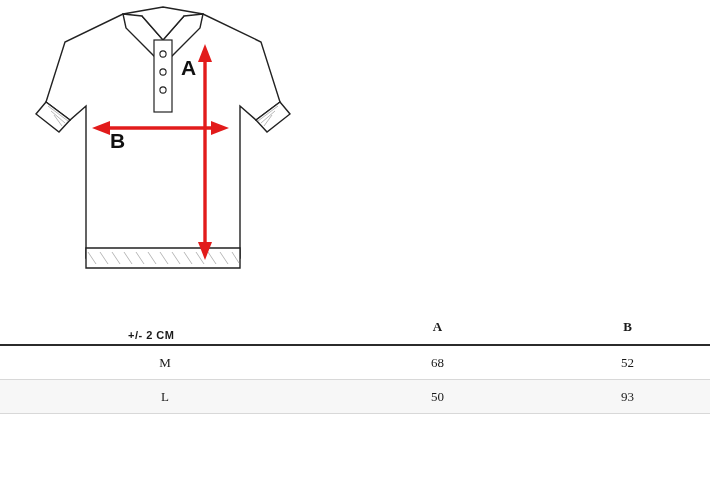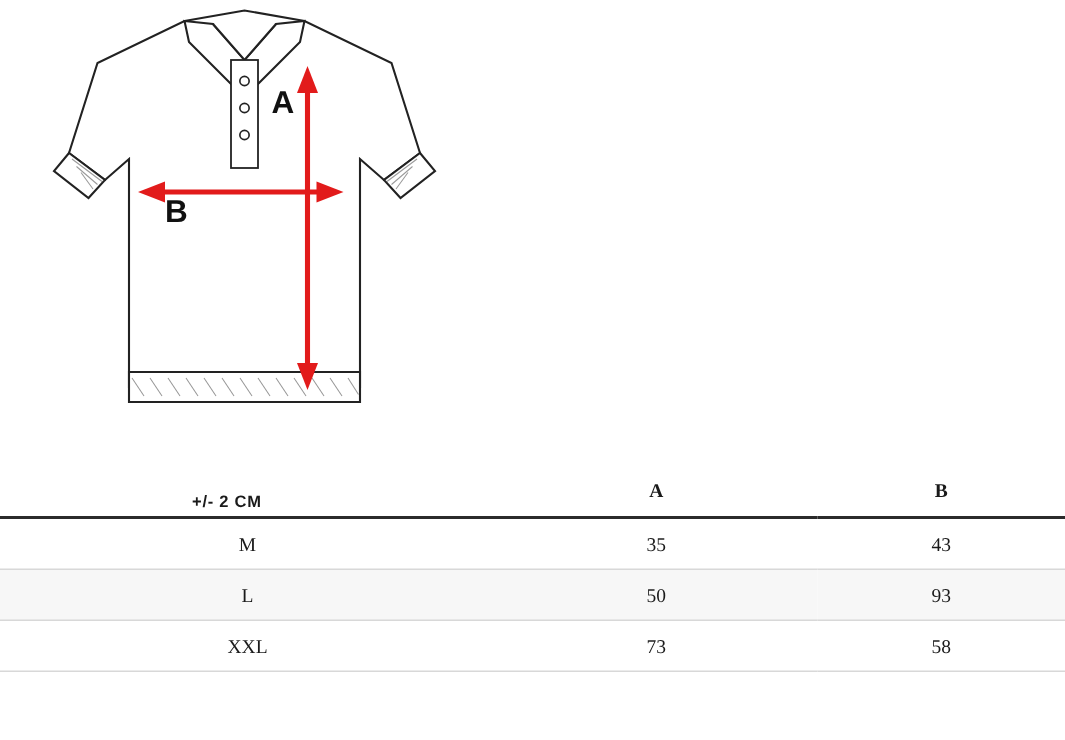--- a/index.html
+++ b/index.html
@@ -168,29 +168,24 @@
     <thead>
       <tr>
         <th class="col-size hdr-blank"></th>
         <th class="col-a">A</th>
         <th class="col-b">B</th>
       </tr>
     </thead>
     <tbody>
       <tr>
         <td>M</td>
-        <td>35</td>
-        <td>43</td>
+        <td>68</td>
+        <td>52</td>
       </tr>
       <tr>
         <td>L</td>
         <td>50</td>
         <td>93</td>
-      </tr>
-      <tr>
-        <td>XXL</td>
-        <td>73</td>
-        <td>58</td>
       </tr>
     </tbody>
   </table>
 
 </div>
 
 </body></html>

